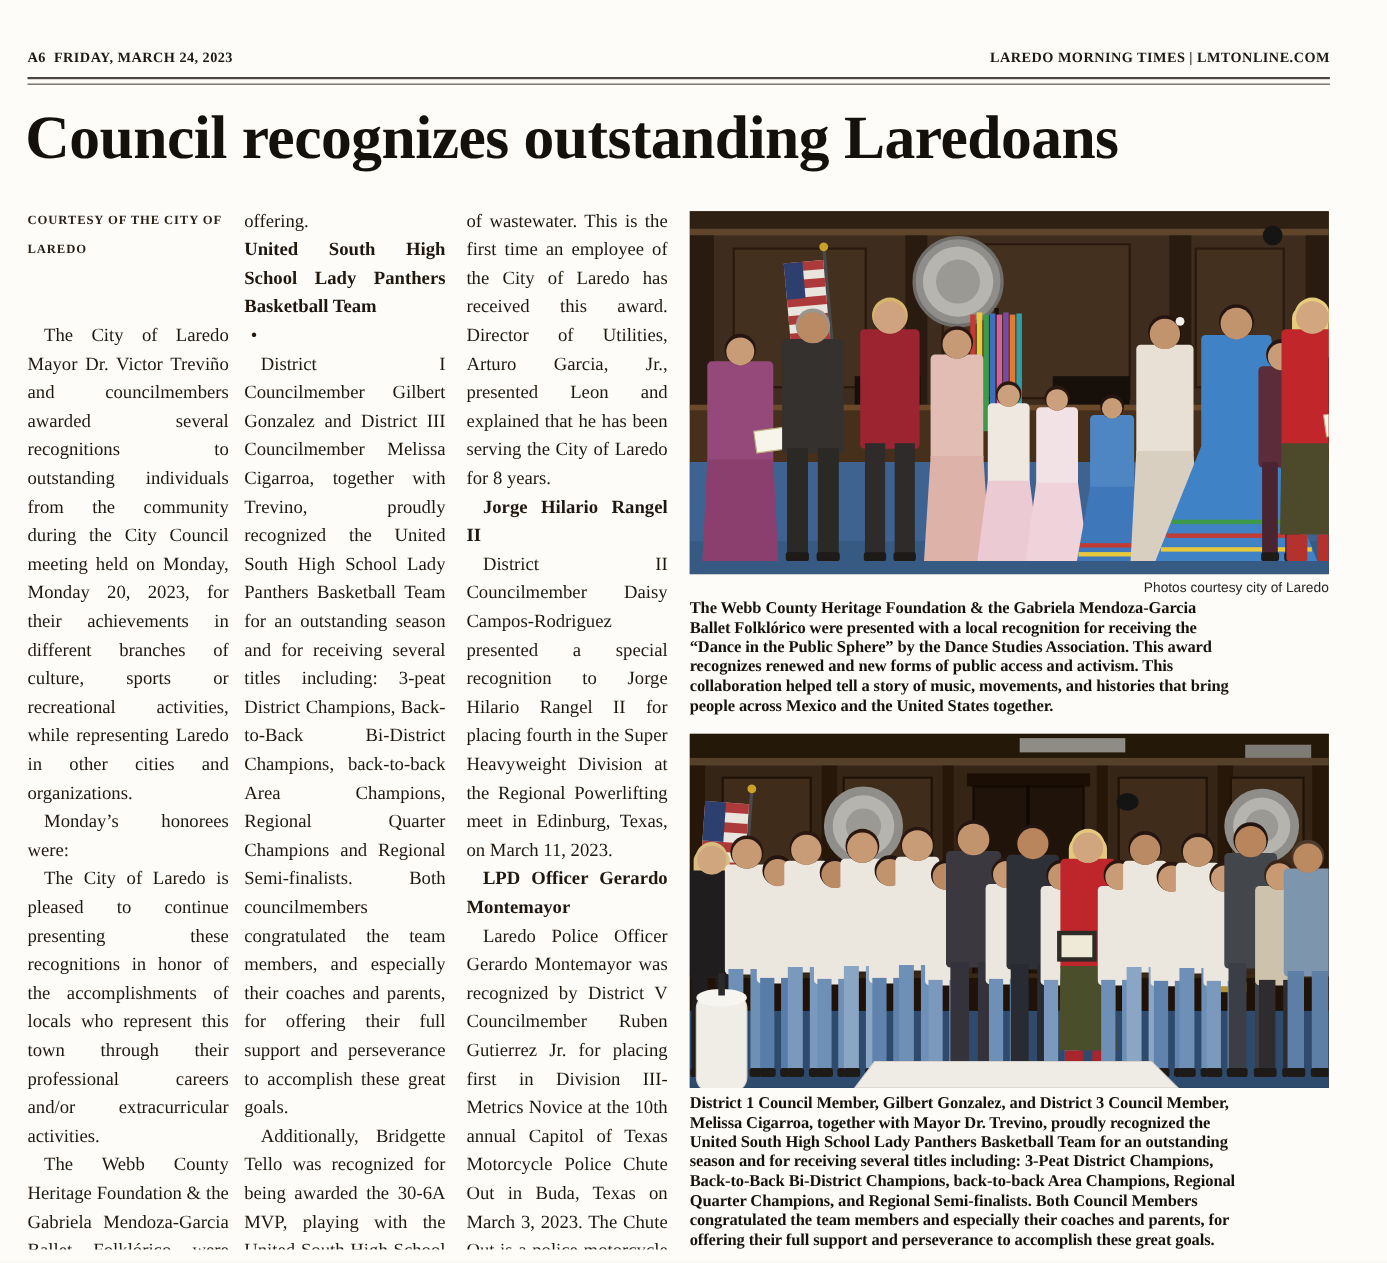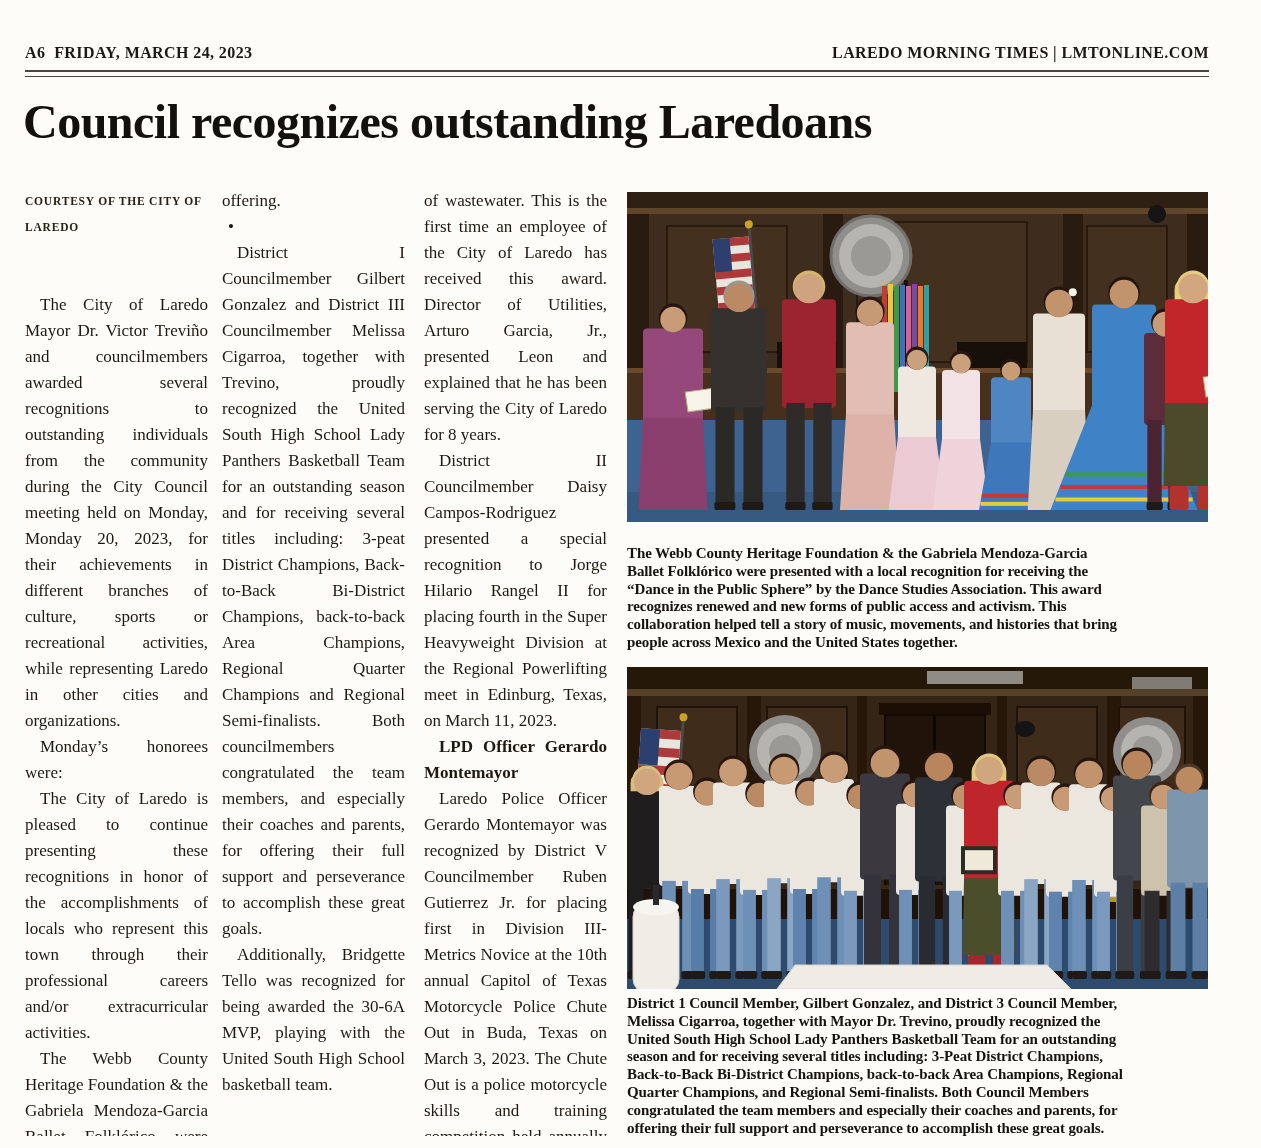--- a/index.html
+++ b/index.html
@@ -1,25 +1,25 @@
 <!DOCTYPE html>
 <html lang="en"><head>
 <meta charset="utf-8">
 <style>
   html,body{margin:0;padding:0;background:#e8e6e0;}
   .page{position:relative;width:1261px;height:1148px;background:#fdfcf9;overflow:hidden;
         font-family:"Liberation Serif",serif;color:#20180f;}
   
   .topbar{position:absolute;left:25px;right:52px;top:44px;display:flex;justify-content:space-between;
-          font-size:16px;font-weight:bold;letter-spacing:.4px;color:#1d1812;}
+          font-size:13px;font-weight:bold;letter-spacing:.4px;color:#1d1812;}
   .topbar .date{font-weight:bold;}
   .rules{position:absolute;left:25px;right:52px;top:70px;height:4px;
          border-top:2px solid #4a4540;border-bottom:1px solid #4a4540;}
   h1.headline{position:absolute;left:23px;top:96px;width:1185px;margin:0;
-              font-size:48px;font-weight:700;letter-spacing:-.5px;color:#14100b;line-height:1.1;}
+              font-size:56px;font-weight:700;letter-spacing:-.5px;color:#14100b;line-height:1.1;}
   
   .col{position:absolute;top:188px;width:183px;height:948px;overflow:hidden;}
   .col .byline{font-size:11.5px;font-weight:bold;letter-spacing:.8px;line-height:26px;
                margin-bottom:52px;color:#2a2015;}
   .col p{margin:0;font-size:17px;line-height:26px;text-align:justify;text-indent:15px;
          hyphens:auto;-webkit-hyphens:auto;overflow-wrap:break-word;color:#20180f;}
   .col p.cont{text-indent:0;}
   .col p.head{font-weight:bold;}
   .col p.bullet{text-indent:6px;text-align:left;}
   
@@ -53,28 +53,30 @@
   <div class="col" style="left:25px">
     <div class="byline">COURTESY OF THE CITY OF LAREDO</div>
     <p class="para">The City of Laredo Mayor Dr. Victor Treviño and councilmembers awarded several recognitions to outstanding individuals from the community during the City Council meeting held on Monday, Monday 20, 2023, for their achievements in different branches of culture, sports or recreational activities, while representing Laredo in other cities and organizations.</p>
     <p class="para">Monday’s honorees were:</p>
     <p class="para">The City of Laredo is pleased to continue presenting these recognitions in honor of the accomplishments of locals who represent this town through their professional careers and/or extracurricular activities.</p>
     <p class="para">The Webb County Heritage Foundation &amp; the Gabriela Mendoza-Garcia Ballet Folklórico were presented with a local recognition for receiving the “Dance in the Public Sphere” by the Dance Studies Association. This award recognizes renewed and new forms of public access and activism. This collaboration helped tell a story of music, movements and histories that bring people across Mexico and the United States</p>
   </div>
 
   <div class="col" style="left:222px">
     <p class="cont">offering.</p>
+    <p class="head cont">United South High School Lady Panthers Basketball Team</p>
     <p class="bullet">•</p>
     <p class="para">District I Councilmember Gilbert Gonzalez and District III Councilmember Melissa Cigarroa, together with Trevino, proudly recognized the United South High School Lady Panthers Basketball Team for an outstanding season and for receiving several titles including: 3-peat District Champions, Back-to-Back Bi-District Champions, back-to-back Area Champions, Regional Quarter Champions and Regional Semi-finalists. Both councilmembers congratulated the team members, and especially their coaches and parents, for offering their full support and perseverance to accomplish these great goals.</p>
     <p class="para">Additionally, Bridgette Tello was recognized for being awarded the 30-6A MVP, playing with the United South High School basketball team.</p>
 
   </div>
 
   <div class="col" style="left:424px">
     <p class="cont">of wastewater. This is the first time an employee of the City of Laredo has received this award. Director of Utilities, Arturo Garcia, Jr., presented Leon and explained that he has been serving the City of Laredo for 8 years.</p>
+    <p class="head">Jorge Hilario Rangel II</p>
     <p class="para">District II Councilmember Daisy Campos-Rodriguez presented a special recognition to Jorge Hilario Rangel II for placing fourth in the Super Heavyweight Division at the Regional Powerlifting meet in Edinburg, Texas, on March 11, 2023.</p>
     <p class="head">LPD Officer Gerardo Montemayor</p>
     <p class="para">Laredo Police Officer Gerardo Montemayor was recognized by District V Councilmember Ruben Gutierrez Jr. for placing first in Division III-Metrics Novice at the 10th annual Capitol of Texas Motorcycle Police Chute Out in Buda, Texas on March 3, 2023. The Chute Out is a police motorcycle skills and training competition held annually to raise funds for the Sunshine Kids Foundation and other local non-profit organizations in Hays, Williamson and Travis Counties.</p>
   </div>
 
   <div class="photo photo1">
     <svg width="581" height="330" viewBox="0 0 581 330">
       <rect x="0" y="0" width="581" height="330" fill="#3e2c1e"></rect>
       <rect x="0" y="0" width="581" height="16" fill="#2e2013"></rect>
       <rect x="0" y="16" width="581" height="6" fill="#5f462b"></rect>
@@ -215,20 +217,21 @@
             <circle cx="566" cy="94.756" r="16.256" fill="#e6cd7c"></circle>
             <circle cx="566" cy="96.556" r="14.756" fill="#d2a67e"></circle>
             <g transform="rotate(-8 594 196.89999999999998)">
               <rect x="578" y="182.89999999999998" width="28" height="20" fill="#f7f4ea" stroke="#b9ab7e"></rect>
             </g>
           </g>
         </g>
     </svg>
   </div>
 
+  <div class="credit">Photos courtesy city of Laredo</div>
   <div class="caption caption1">The Webb County Heritage Foundation &amp; the Gabriela Mendoza-Garcia Ballet Folklórico were presented with a local recognition for receiving the “Dance in the Public Sphere” by the Dance Studies Association. This award recognizes renewed and new forms of public access and activism. This collaboration helped tell a story of music, movements, and histories that bring people across Mexico and the United States together.</div>
 
   <div class="photo photo2">
     <svg width="581" height="322" viewBox="0 0 581 322">
       <rect x="0" y="0" width="581" height="322" fill="#352517"></rect>
       <rect x="0" y="0" width="581" height="22" fill="#241808"></rect>
       <rect x="0" y="22" width="581" height="7" fill="#55402a"></rect>
       <rect x="300" y="4" width="96" height="13" fill="#8f8c85"></rect>
       <rect x="505" y="10" width="60" height="12" fill="#7e7b74"></rect>
       <g>

